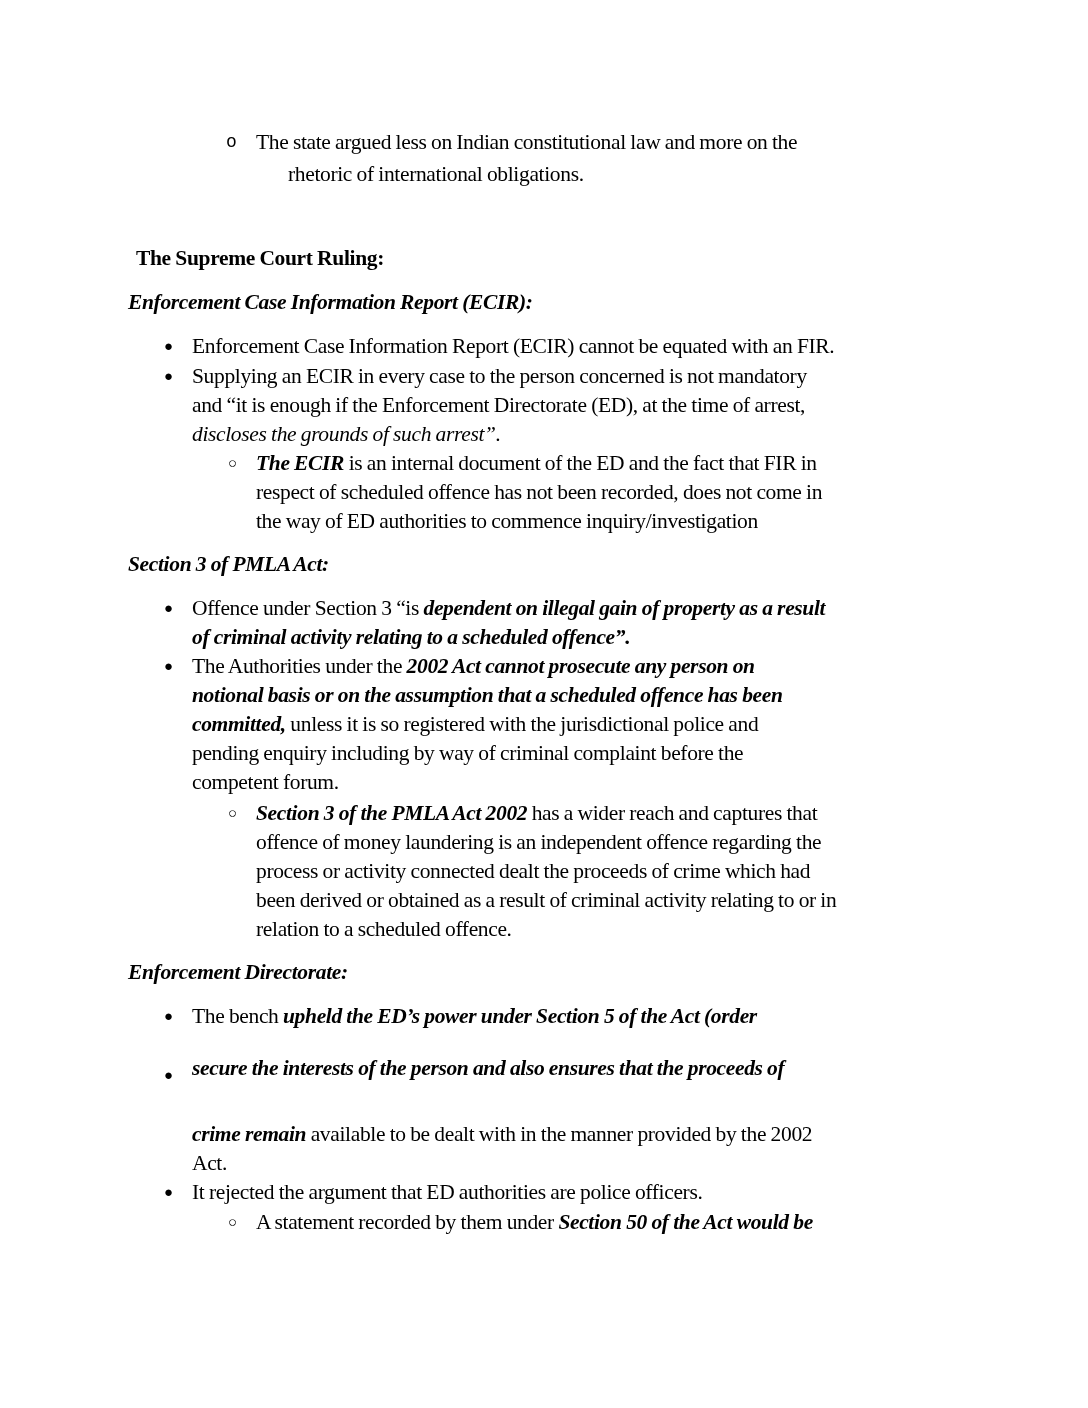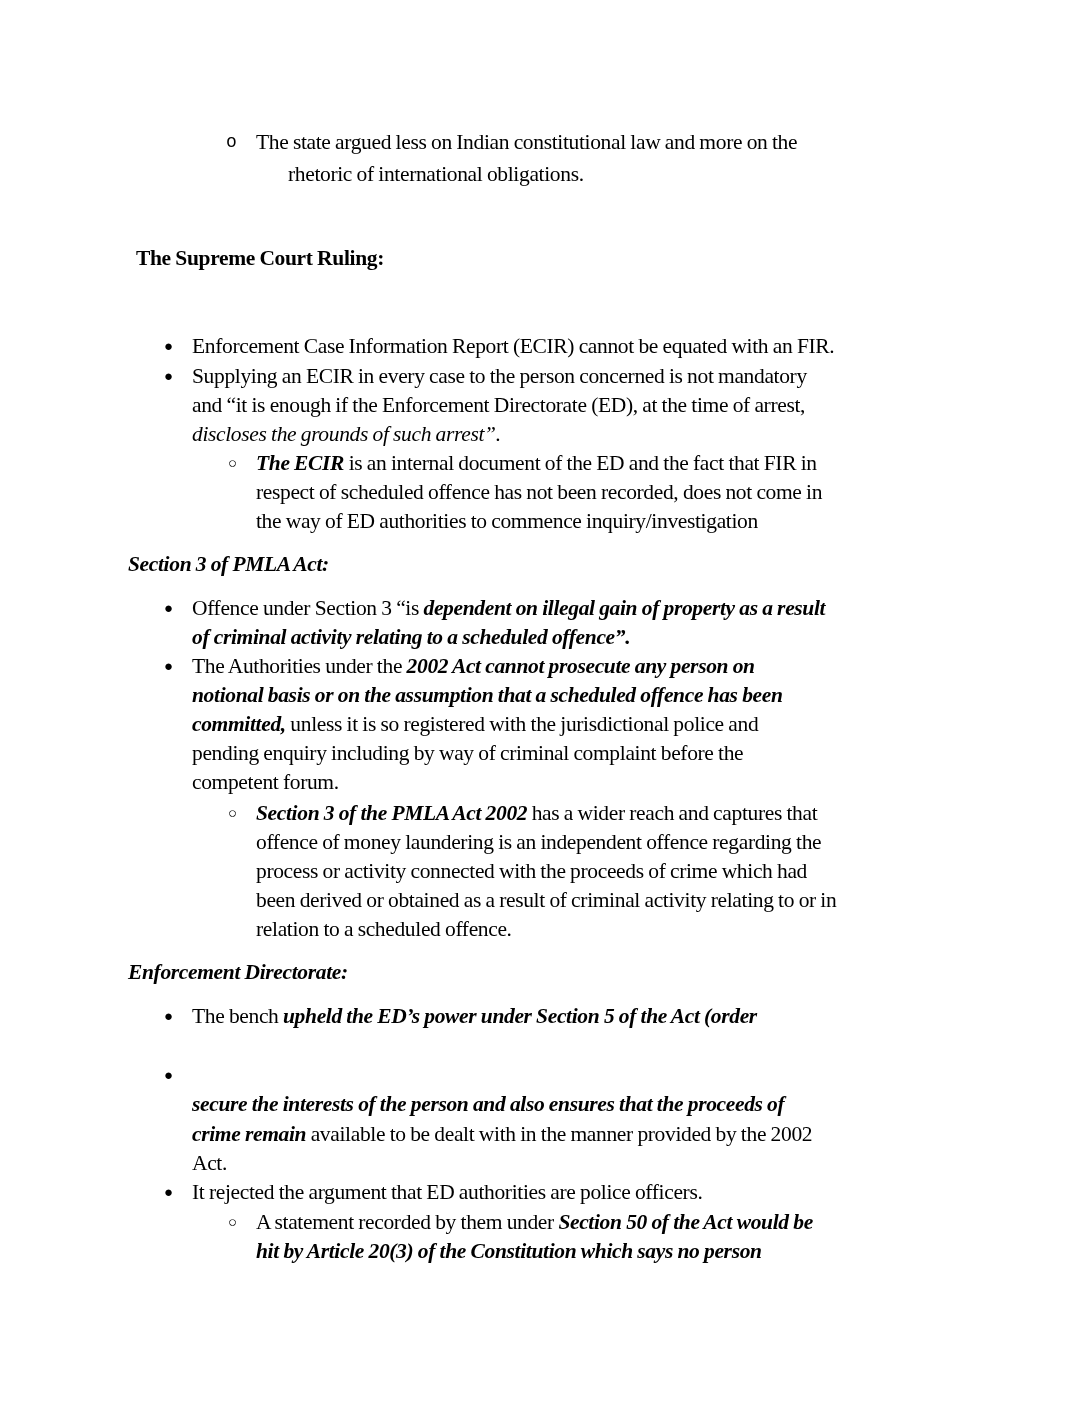--- a/index.html
+++ b/index.html
@@ -19,20 +19,21 @@
 <body>
 
 <div class="page">
 
   <span class="sub-o" style="left:226px; top:128px;">o</span>
   <div class="line" style="left:256px; top:128px;">The state argued less on Indian constitutional law and more on the</div>
   <div class="line" style="left:256px; top:160px;margin-left:32px;">rhetoric of international obligations.</div>
 
   <div class="line h" style="left:136px; top:244px;">The Supreme Court Ruling:</div>
 
+  <div class="line hi" style="left:128px; top:288px;">Enforcement Case Information Report (ECIR):</div>
 
   <span class="bullet" style="left:164px; top:332px;">●</span>
   <div class="line" style="left:192px; top:332px;">Enforcement Case Information Report (ECIR) cannot be equated with an FIR.</div>
 
   <span class="bullet" style="left:164px; top:362px;">●</span>
   <div class="line" style="left:192px; top:362px;">Supplying an ECIR in every case to the person concerned is not mandatory</div>
   <div class="line" style="left:192px; top:391px;">and “it is enough if the Enforcement Directorate (ED), at the time of arrest,</div>
   <div class="line" style="left:192px; top:420px;font-style:italic;">discloses the grounds of such arrest”.</div>
 
   <span class="sub-c" style="left:228px; top:449px;">○</span>
@@ -49,34 +50,33 @@
   <span class="bullet" style="left:164px; top:652px;">●</span>
   <div class="line" style="left:192px; top:652px;"><span>The Authorities under the </span><b class="em">2002 Act cannot prosecute any person on</b></div>
   <div class="line" style="left:192px; top:681px;"><b class="em">notional basis or on the assumption that a scheduled offence has been</b></div>
   <div class="line" style="left:192px; top:710px;"><b class="em">committed,</b><span> unless it is so registered with the jurisdictional police and</span></div>
   <div class="line" style="left:192px; top:739px;">pending enquiry including by way of criminal complaint before the</div>
   <div class="line" style="left:192px; top:768px;">competent forum.</div>
 
   <span class="sub-c" style="left:228px; top:799px;">○</span>
   <div class="line" style="left:256px; top:799px;"><b class="em">Section 3 of the PMLA Act 2002</b><span> has a wider reach and captures that</span></div>
   <div class="line" style="left:256px; top:828px;">offence of money laundering is an independent offence regarding the</div>
-  <div class="line" style="left:256px; top:857px;">process or activity connected with the proceeds of crime which had</div>
+  <div class="line" style="left:256px; top:857px;">process or activity connected dealt the proceeds of crime which had</div>
   <div class="line" style="left:256px; top:886px;">been derived or obtained as a result of criminal activity relating to or in</div>
   <div class="line" style="left:256px; top:915px;">relation to a scheduled offence.</div>
 
   <div class="line hi" style="left:128px; top:958px;">Enforcement Directorate:</div>
 
   <span class="bullet" style="left:164px; top:1002px;">●</span>
   <div class="line" style="left:192px; top:1002px;"><span>The bench </span><b class="em">upheld the ED’s power under Section 5 of the Act (order</b></div>
 
   <span class="bullet" style="left:164px; top:1061px;">●</span>
-  <div class="line" style="left:192px; top:1090px;"><b class="em">secure the interests of the person and also ensures that the proceeds of</b></div>
+  <div class="line" style="left:192px; top:1054px;"><b class="em">secure the interests of the person and also ensures that the proceeds of</b></div>
   <div class="line" style="left:192px; top:1120px;"><b class="em">crime remain</b><span> available to be dealt with in the manner provided by the 2002</span></div>
   <div class="line" style="left:192px; top:1149px;">Act.</div>
 
   <span class="bullet" style="left:164px; top:1178px;">●</span>
   <div class="line" style="left:192px; top:1178px;">It rejected the argument that ED authorities are police officers.</div>
 
   <span class="sub-c" style="left:228px; top:1208px;">○</span>
   <div class="line" style="left:256px; top:1208px;"><span>A statement recorded by them under </span><b class="em">Section 50 of the Act would be</b></div>
-  <div class="line" style="left:256px; top:1237px;"><b class="em">hit by Article 20(3) of the Constitution which says no person</b></div>
 
 </div>
 
 </body></html>

